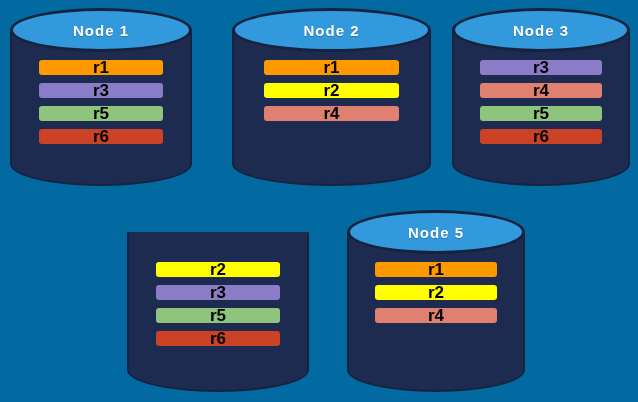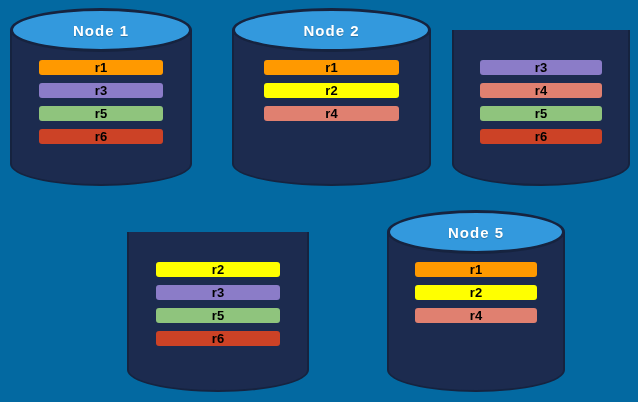--- a/index.html
+++ b/index.html
@@ -87,21 +87,21 @@
     box-sizing: border-box;
   }
 
   .record-bar {
     height: 15px;
     border-radius: 3px;
     margin-bottom: 8px;
     display: flex;
     align-items: center;
     justify-content: center;
-    font-size: 13px;
+    font-size: 17px;
     font-weight: bold;
     color: #000000;
     line-height: 1;
     box-sizing: border-box;
   }
 
   .record-bar:last-child { margin-bottom: 0; }
 </style>
 </head>
 <body>
@@ -128,38 +128,41 @@
       </div>
       <div class="records">
         <div class="record-bar" style="background: rgb(255, 153, 0); color: rgb(0, 0, 0);">r1</div>
         <div class="record-bar" style="background: rgb(255, 255, 0); color: rgb(0, 0, 0);">r2</div>
         <div class="record-bar" style="background: rgb(224, 128, 112); color: rgb(0, 0, 0);">r4</div>
       </div>
     </div>
     <div class="node" style="left: 452px; top: 8px; width: 178px; height: 178px; --navy: #1C2B4F; --navy-edge: #16233F; --lightblue: #3399DD;">
       <div class="cyl-bottom"></div>
       <div class="cyl-body"></div>
+      <div class="cyl-top">
+        <span class="node-label" style="color: rgb(255, 255, 255);">Node  3</span>
+      </div>
       <div class="records">
         <div class="record-bar" style="background: rgb(139, 124, 200); color: rgb(0, 0, 0);">r3</div>
         <div class="record-bar" style="background: rgb(224, 128, 112); color: rgb(0, 0, 0);">r4</div>
         <div class="record-bar" style="background: rgb(143, 196, 125); color: rgb(0, 0, 0);">r5</div>
         <div class="record-bar" style="background: rgb(204, 66, 38); color: rgb(0, 0, 0);">r6</div>
       </div>
     </div>
     <div class="node" style="left: 127px; top: 210px; width: 182px; height: 182px; --navy: #1C2B4F; --navy-edge: #16233F; --lightblue: #3399DD;">
       <div class="cyl-bottom"></div>
       <div class="cyl-body"></div>
       <div class="records">
         <div class="record-bar" style="background: rgb(255, 255, 0); color: rgb(0, 0, 0);">r2</div>
         <div class="record-bar" style="background: rgb(139, 124, 200); color: rgb(0, 0, 0);">r3</div>
         <div class="record-bar" style="background: rgb(143, 196, 125); color: rgb(0, 0, 0);">r5</div>
         <div class="record-bar" style="background: rgb(204, 66, 38); color: rgb(0, 0, 0);">r6</div>
       </div>
     </div>
-    <div class="node" style="left: 347px; top: 210px; width: 178px; height: 182px; margin-left: 40px; --navy: #1C2B4F; --navy-edge: #16233F; --lightblue: #3399DD;">
+    <div class="node" style="left: 347px; top: 210px; width: 178px; height: 182px; --navy: #1C2B4F; --navy-edge: #16233F; --lightblue: #3399DD;">
       <div class="cyl-bottom"></div>
       <div class="cyl-body"></div>
       <div class="cyl-top">
         <span class="node-label" style="color: rgb(255, 255, 255);">Node  5</span>
       </div>
       <div class="records">
         <div class="record-bar" style="background: rgb(255, 153, 0); color: rgb(0, 0, 0);">r1</div>
         <div class="record-bar" style="background: rgb(255, 255, 0); color: rgb(0, 0, 0);">r2</div>
         <div class="record-bar" style="background: rgb(224, 128, 112); color: rgb(0, 0, 0);">r4</div>
       </div>

